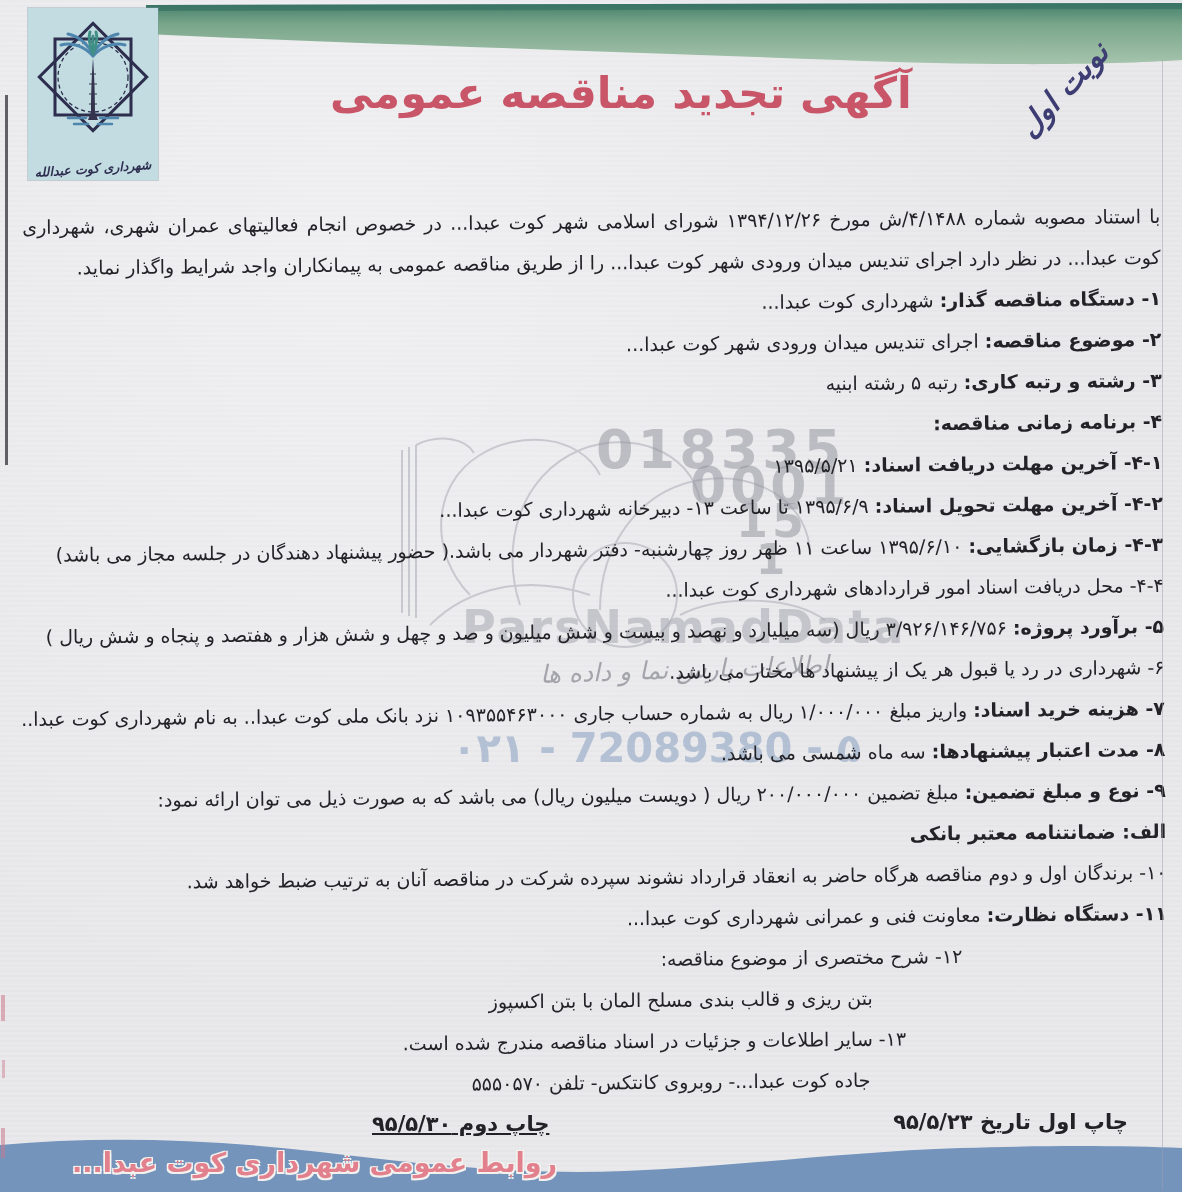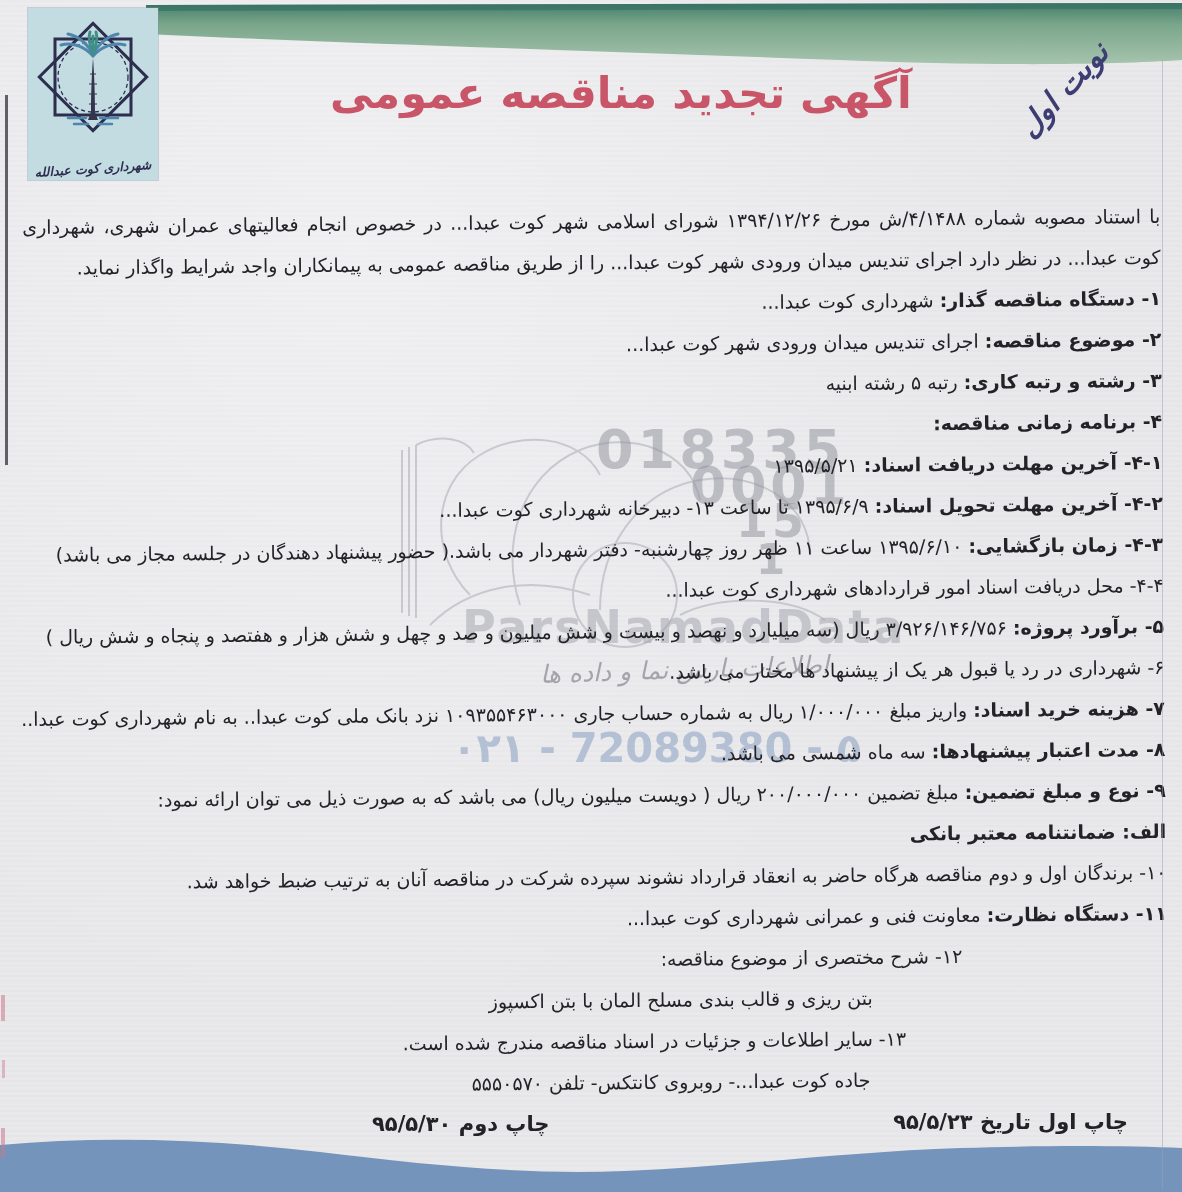--- a/index.html
+++ b/index.html
@@ -54,21 +54,21 @@
   .intro{margin:0 0 0 0;text-align:justify;}
   .body-lines .line{white-space:nowrap;}
   .lead{font-weight:bold;}
   .body-lines .line:nth-child(17){margin-right:205px;}
   .body-lines .line:nth-child(18){margin-right:295px;}
   .body-lines .line:nth-child(19){margin-right:262px;}
   .body-lines .line:nth-child(20){margin-right:298px;}
 
   
   .print1{top:1110px;right:54px;font-size:21px;font-weight:bold;direction:rtl;z-index:2;}
-  .print2{top:1112px;left:372px;font-size:21px;font-weight:bold;direction:rtl;z-index:2;}
+  .print2{top:1112px;left:372px;font-size:21px;font-weight:bold;direction:rtl;z-index:2;text-decoration:underline;}
 
   
   .wave{bottom:0;left:0;z-index:2;}
   .banner-text{top:1147px;left:72px;z-index:3;direction:rtl;
         font-size:27px;font-weight:bold;color:#e2808e;letter-spacing:1px;
         text-shadow:-1.5px -1.5px 0 #f4f2ee, 1.5px -1.5px 0 #f4f2ee,
                     -1.5px 1.5px 0 #f4f2ee, 1.5px 1.5px 0 #f4f2ee;}
 
   
   .edge-left{top:95px;left:5px;width:3px;height:370px;background:rgba(60,60,66,.8);z-index:4;}
@@ -193,20 +193,21 @@
     <div class="line"><span class="lead"></span><span class="rest">جاده کوت عبدا...- روبروی کانتکس- تلفن ۵۵۵۰۵۷۰</span></div>
   </div>
   </div>
 
   <div class="abs print1">چاپ اول تاریخ ۹۵/۵/۲۳</div>
   <div class="abs print2">چاپ دوم ۹۵/۵/۳۰</div>
 
   <svg class="abs wave" width="1182" height="62" viewBox="0 0 1182 62">
     <path d="M0,15 C100,6 210,9 320,22 C430,35 520,45 625,41 C740,36 845,22 960,18 C1060,15 1130,16 1182,18 L1182,62 L0,62 Z" fill="#7494bc"></path>
   </svg>
+  <div class="abs banner-text">روابط عمومی شهرداری کوت عبدا...</div>
 
   <div class="abs edge-left"></div>
   <div class="abs edge-right"></div>
   <div class="abs mark-pink1"></div>
   <div class="abs mark-pink2"></div>
   <div class="abs mark-pink3"></div>
 
 </div>
 
 </body></html>

